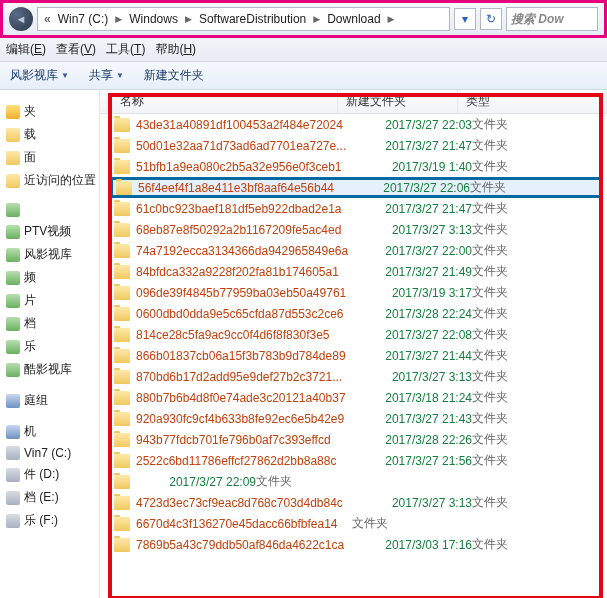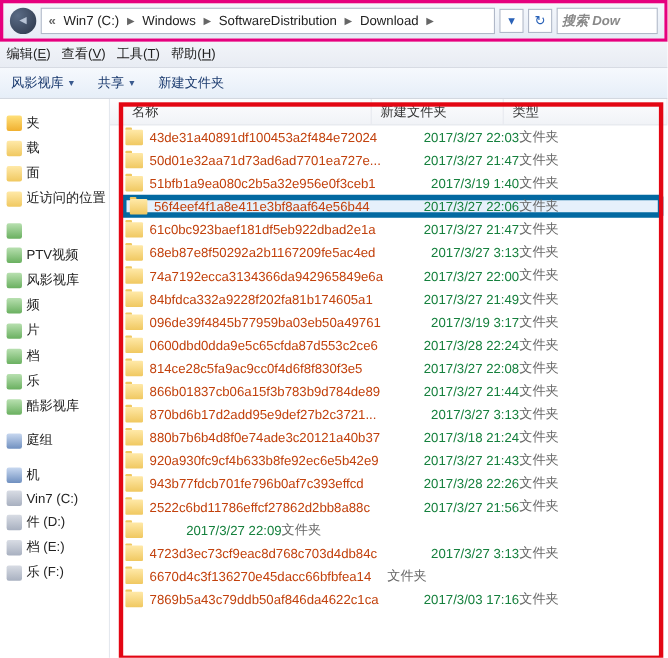--- a/index.html
+++ b/index.html
@@ -36,21 +36,21 @@
 .content { flex: 1; position: relative; }
 .red-box { position: absolute; left: 8px; top: 3px; right: 4px; bottom: 0; border: 4px solid #e30613; pointer-events: none; z-index: 5; }
 .listview { position: absolute; left: 0; top: 0; right: 0; bottom: 0; overflow: hidden; }
 .cols { display: flex; border-bottom: 1px solid #e0e4ea; background: linear-gradient(#fdfdfe,#f1f3f7); height: 24px; align-items: center; color: #333; }
 .cols > div { padding: 0 8px; border-right: 1px solid #e6e9ef; height: 100%; display: flex; align-items: center; }
 .col-name { width: 238px; padding-left: 20px !important; }
 .col-date { width: 120px; }
 .col-type { flex: 1; }
 .rows { }
 .row { display: flex; align-items: center; height: 21px; padding-left: 14px; }
-.row.sel { background: #e6f0fb; border: 5px solid #0369a1; border-radius: 2px; margin: 0 4px 0 10px; padding-left: 3px; }
+.row.sel { background: #e6f0fb; border: 3px solid #0369a1; border-radius: 2px; margin: 0 4px 0 10px; padding-left: 3px; }
 .row .ficon { width: 16px; height: 14px; margin-right: 6px; background: linear-gradient(#ffe9a8,#f0c860); border-radius: 1px; position: relative; flex-shrink: 0; }
 .row .ficon::before { content: ""; position: absolute; top: -2px; left: 0; width: 6px; height: 2px; background: #f0c860; border-radius: 1px 1px 0 0; }
 .row .fname { width: 216px; color: #c2410c; white-space: nowrap; overflow: hidden; text-overflow: ellipsis; }
 .row.sel .fname { width: 212px; }
 .row .fdate { width: 120px; color: #15803d; white-space: nowrap; text-align: right; }
 .row .ftype { color: #666; }
 </style>
 </head>
 <body>
 

